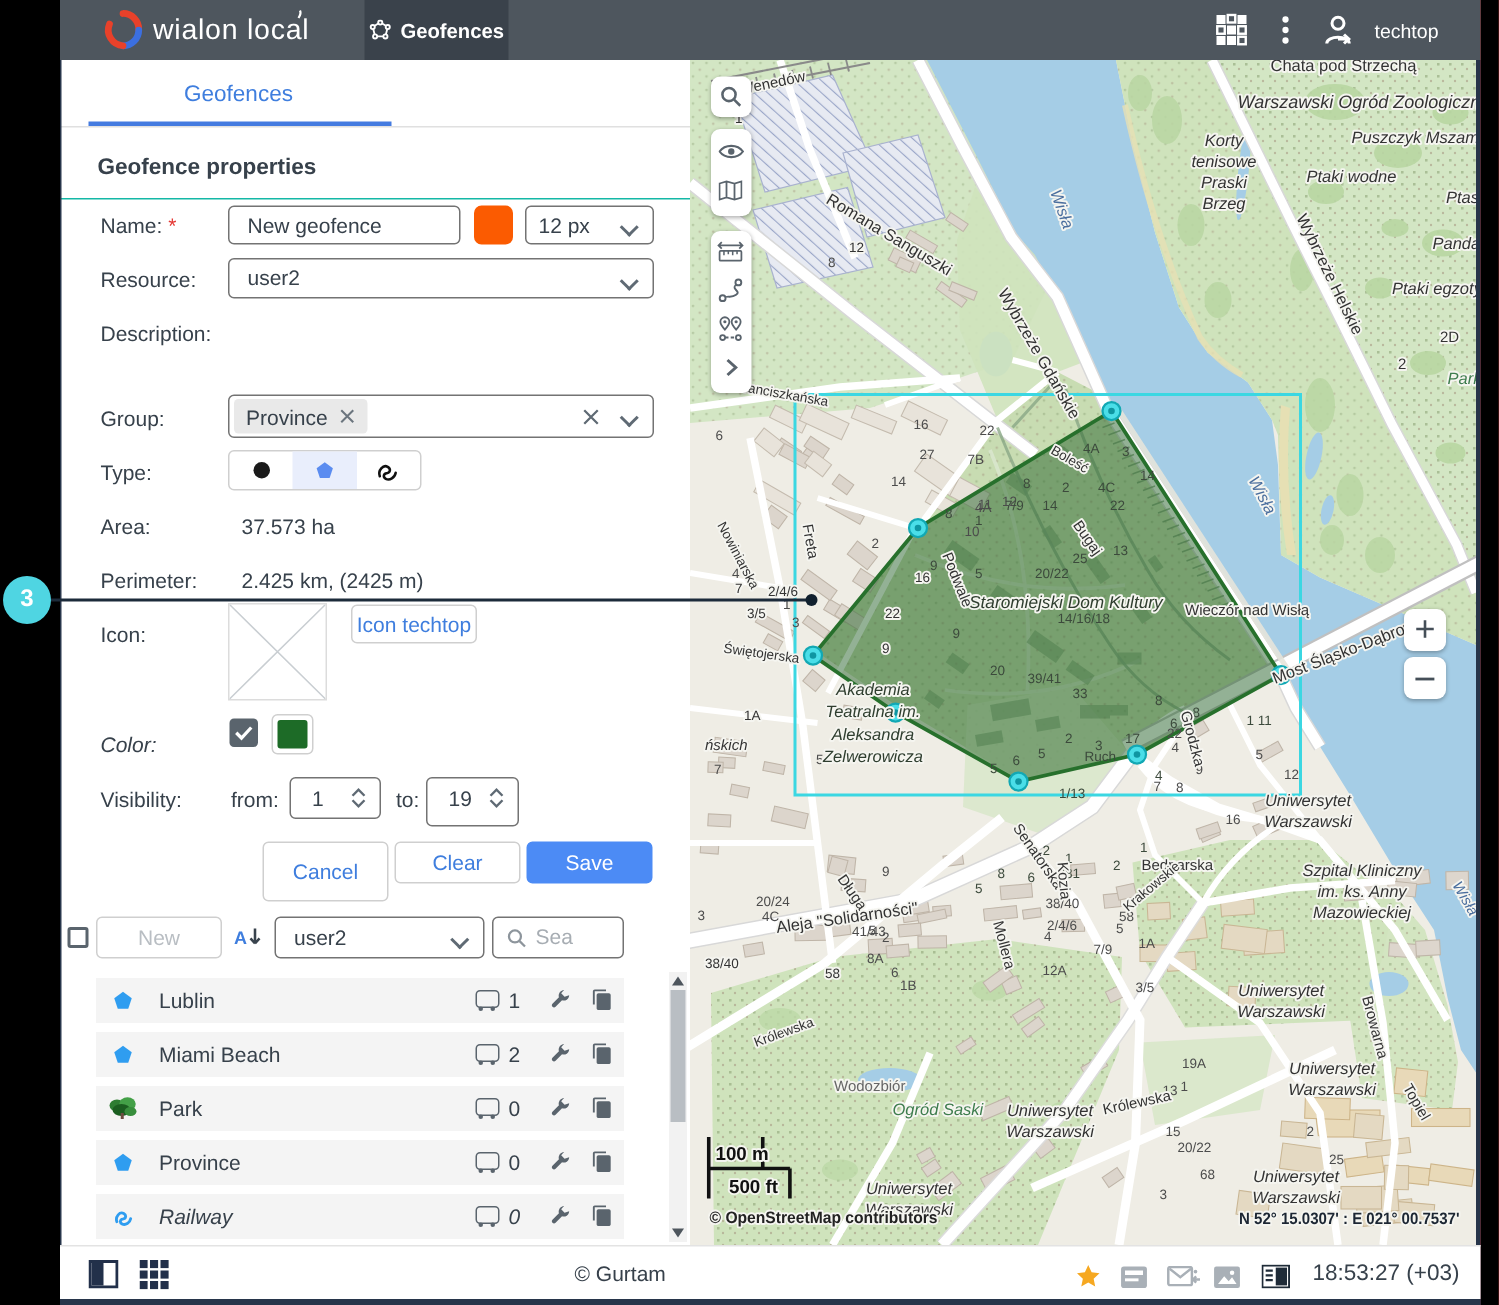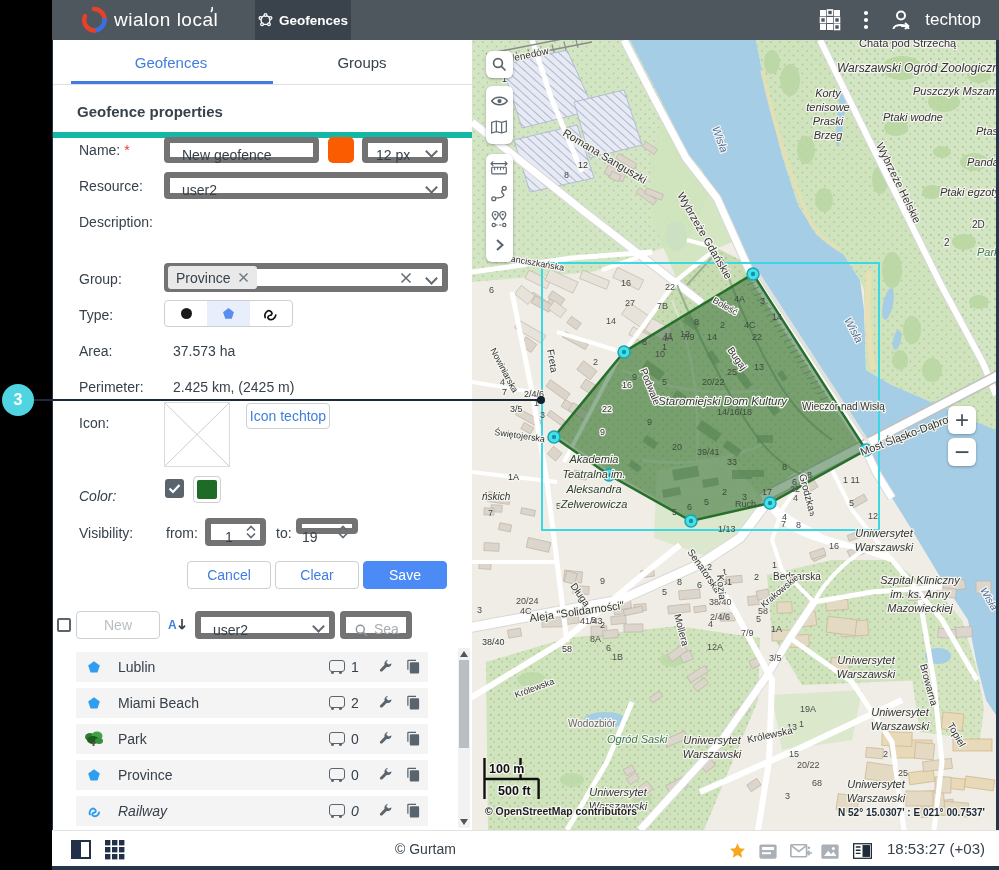--- a/index.html
+++ b/index.html
@@ -1,35 +1,35 @@
 <!DOCTYPE html>
 <html><head>
 <meta charset="utf-8">
 <style>
 * { margin:0; padding:0; box-sizing:border-box; }
 html,body { width:999px; height:870px; overflow:hidden; background:#000; font-family:"Liberation Sans", sans-serif; }
-#app { position:absolute; left:52px; top:0; width:947px; height:870px; background:#ef4444; }
+#app { position:absolute; left:40px; top:0; width:947px; height:870px; background:#ef4444; }
 #topbar { position:absolute; left:0; top:0; right:0; height:40px; background:#4e565e; }
 .logo { position:absolute; left:28px; top:6px; }
 #gtab { position:absolute; left:203px; top:0; width:96px; height:40px; background:#3a424b; color:#fff; font-size:13.5px; font-weight:bold; display:flex; align-items:center; justify-content:center; gap:6px; }
 .tb-right { position:absolute; right:0; top:0; height:40px; display:flex; align-items:center; color:#fff; }
 #panel { position:absolute; left:0; top:40px; width:420px; height:790px; background:#fff; }
 .frow { position:absolute; left:0; top:0; width:420px; height:790px; }
 #map { position:absolute; left:420px; top:40px; width:524px; height:790px; overflow:hidden; background:#eef0e4; }
 #bottombar { position:absolute; left:0; top:830px; right:0; height:36px; background:#fff; border-top:1px solid #e3e3e3; }
 #frameL { position:absolute; left:0; top:40px; width:1px; height:830px; background:#27354a; }
 #frameR { position:absolute; right:0; top:40px; width:3px; height:830px; background:#27354a; }
 #frameB { position:absolute; left:0; top:866px; right:0; height:4px; background:#27354a; }
 .tabs { position:relative; height:45px; border-bottom:1px solid #e0e0e0; }
 .tab { position:absolute; top:0; width:50%; height:44px; display:flex; align-items:center; justify-content:center; font-size:15px; color:#37414b; }
 .tab.act { color:#3f7ede; }
 .underline { position:absolute; left:19px; bottom:0; width:202px; height:3.5px; background:#447be0; }
-.sect { font-size:15px; font-weight:bold; color:#37414b; padding:18px 0 12px 25px; border-bottom:6px solid #14b8a6; }
+.sect { font-size:15px; font-weight:bold; color:#37414b; padding:18px 0 12px 25px; border-bottom:1px solid #14b8a6; }
 .flabel { position:absolute; left:27px; font-size:14px; color:#37414b; }
-.inp { position:absolute; border:6px solid #737373; border-radius:4px; background:#fff; font-size:14px; color:#37414b; }
+.inp { position:absolute; border:1px solid #737373; border-radius:4px; background:#fff; font-size:14px; color:#37414b; }
 .chev { position:absolute; width:10px; height:10px; }
 .chev:before { content:""; position:absolute; left:0; top:2px; width:7px; height:7px; border-right:2px solid #5f6a74; border-bottom:2px solid #5f6a74; transform:rotate(45deg); }
 .btn { border:1px solid #cfcfcf; border-radius:4px; background:#fff; color:#3f7ede; font-size:14px; display:flex; align-items:center; justify-content:center; position:absolute; }
 .lrow { position:absolute; left:24px; width:352px; height:30px; background:#f4f4f4; }
 .licon { position:absolute; left:8px; top:7px; width:20px; height:16px; display:flex; align-items:center; justify-content:center; }
 .lname { position:absolute; left:42px; top:7px; font-size:14px; color:#37414b; }
 .lcount { position:absolute; left:275px; top:7px; font-size:14px; color:#37414b; }
 .lbus { position:absolute; left:252px; top:7px; width:17px; height:16px; }
 .lbus:before { content:""; position:absolute; left:1px; top:1px; width:14px; height:10px; border:1.6px solid #5a646d; border-radius:3px; }
 .lbus:after { content:""; position:absolute; left:3px; top:12px; width:3px; height:3px; background:#5a646d; border-radius:50%; box-shadow:8px 0 0 #5a646d; }
@@ -79,27 +79,26 @@
             <circle cx="9" cy="4" r="2.1"></circle>
             <circle cx="9" cy="11" r="2.1"></circle>
             <circle cx="9" cy="18" r="2.1"></circle>
           </g>
       </svg>
       <svg width="24" height="24" viewBox="0 0 24 24" style="margin-right:12px;">
         <circle cx="12" cy="7.5" r="4" fill="none" stroke="#fff" stroke-width="2"></circle>
         <path d="M4.5 21 C4.5 15.5 19.5 15.5 19.5 21" fill="none" stroke="#fff" stroke-width="2"></path>
         <path d="M12 18 h7 m-3 -3 l3.2 3 l-3.2 3" stroke="#fff" stroke-width="2" fill="none"></path>
       </svg>
-      <span style="font-size:17px; margin-right:18px;">techtop</span>
+      <span style="font-size:13px; margin-right:28px;">techtop</span>
     </div>
   </div>
   <div id="panel">
     <div class="tabs">
       <div class="tab act" style="left:14px;">Geofences</div>
-      <div class="tab" style="left:205px;">Groups</div>
       <div class="underline"></div>
     </div>
     <div class="sect">Geofence properties</div>
 
     <div class="frow">
       <div class="flabel" style="top:102px;">Name: <span style="color:#e53935;">*</span></div>
       <div class="inp" style="left:112px; top:97px; width:155px; height:26px; line-height:24px; padding-left:12px;">New geofence</div>
       <div style="position:absolute; left:276px; top:97px; width:26px; height:26px; border-radius:5px; background:#fb5b01;"></div>
       <div class="inp" style="left:310px; top:97px; width:86px; height:26px; line-height:24px; padding-left:8px;">12 px</div>
       <div class="chev" style="left:375px; top:105px;"></div>
@@ -161,38 +160,38 @@
           <div style="width:100%; height:100%; background:#1d6b27; border-radius:2px;"></div>
         </div>
 
       <div class="flabel" style="top:485px;">Visibility:</div>
       <div class="flabel" style="left:114px; top:485px; color:#37414b;">from:</div>
       <div class="inp" style="left:153px; top:478px; width:61px; height:28px; line-height:26px; padding-left:14px;">1</div>
       <svg width="12" height="16" viewBox="0 0 12 16" style="position:absolute; left:193px; top:484px;">
           <path d="M2 6.5 L6 2.5 L10 6.5 M2 9.5 L6 13.5 L10 9.5" fill="none" stroke="#5f6a74" stroke-width="1.6"></path>
         </svg>
       <div class="flabel" style="left:224px; top:485px;">to:</div>
-      <div class="inp" style="left:244px; top:478px; width:62px; height:16px; line-height:26px; ">19</div>
+      <div class="inp" style="left:244px; top:478px; width:62px; height:33px; line-height:26px; padding-left:14px;">19</div>
       <svg width="12" height="16" viewBox="0 0 12 16" style="position:absolute; left:285px; top:484px;">
           <path d="M2 6.5 L6 2.5 L10 6.5 M2 9.5 L6 13.5 L10 9.5" fill="none" stroke="#5f6a74" stroke-width="1.6"></path>
         </svg>
 
-      <div class="btn" style="left:135px; top:521px; width:84px; height:28px;">Cancel</div>
+      <div class="btn" style="left:135px; top:521px; width:84px; height:40px;">Cancel</div>
       <div class="btn" style="left:223px; top:521px; width:84px; height:28px;">Clear</div>
       <div class="btn" style="left:311px; top:521px; width:84px; height:28px; background:#4c8bf5; border-color:#4c8bf5; color:#fff;">Save</div>
 
       <div style="position:absolute; left:5px; top:578px; width:14px; height:14px; border:2px solid #5a646d; border-radius:2px;"></div>
       <div class="btn" style="left:24px; top:571px; width:84px; height:28px; color:#b9bec3;">New</div>
       <div style="position:absolute; left:116px; top:576px;"><svg width="22" height="18" viewBox="0 0 22 18">
             <text x="0" y="13" font-size="12" font-weight="bold" fill="#3f7ede" style="font-family:'Liberation Sans',sans-serif;">A</text>
             <path d="M14 3 v10 m0 0 l-3 -3.4 m3 3.4 l3 -3.4" stroke="#39434d" stroke-width="1.7" fill="none"></path>
           </svg></div>
       <div class="inp" style="left:143px; top:571px; width:140px; height:28px; line-height:26px; padding-left:12px;">user2</div>
       <div class="chev" style="left:262px; top:580px;"></div>
-      <div class="inp" style="left:288px; top:571px; width:72px; height:28px;">
+      <div class="inp" style="left:288px; top:571px; width:88px; height:28px;">
         <svg width="13" height="13" viewBox="0 0 13 13" style="position:absolute; left:9px; top:7px;">
             <circle cx="5.3" cy="5.3" r="4" fill="none" stroke="#8d959c" stroke-width="1.5"></circle>
             <path d="M8.4 8.4 L12 12" stroke="#8d959c" stroke-width="1.5"></path>
           </svg>
         <span style="position:absolute; left:28px; top:4px; color:#a7adb3;">Sea</span>
       </div>
 
       <div id="rows">
         <div class="lrow" style="top:612px;">
             <span class="licon">

